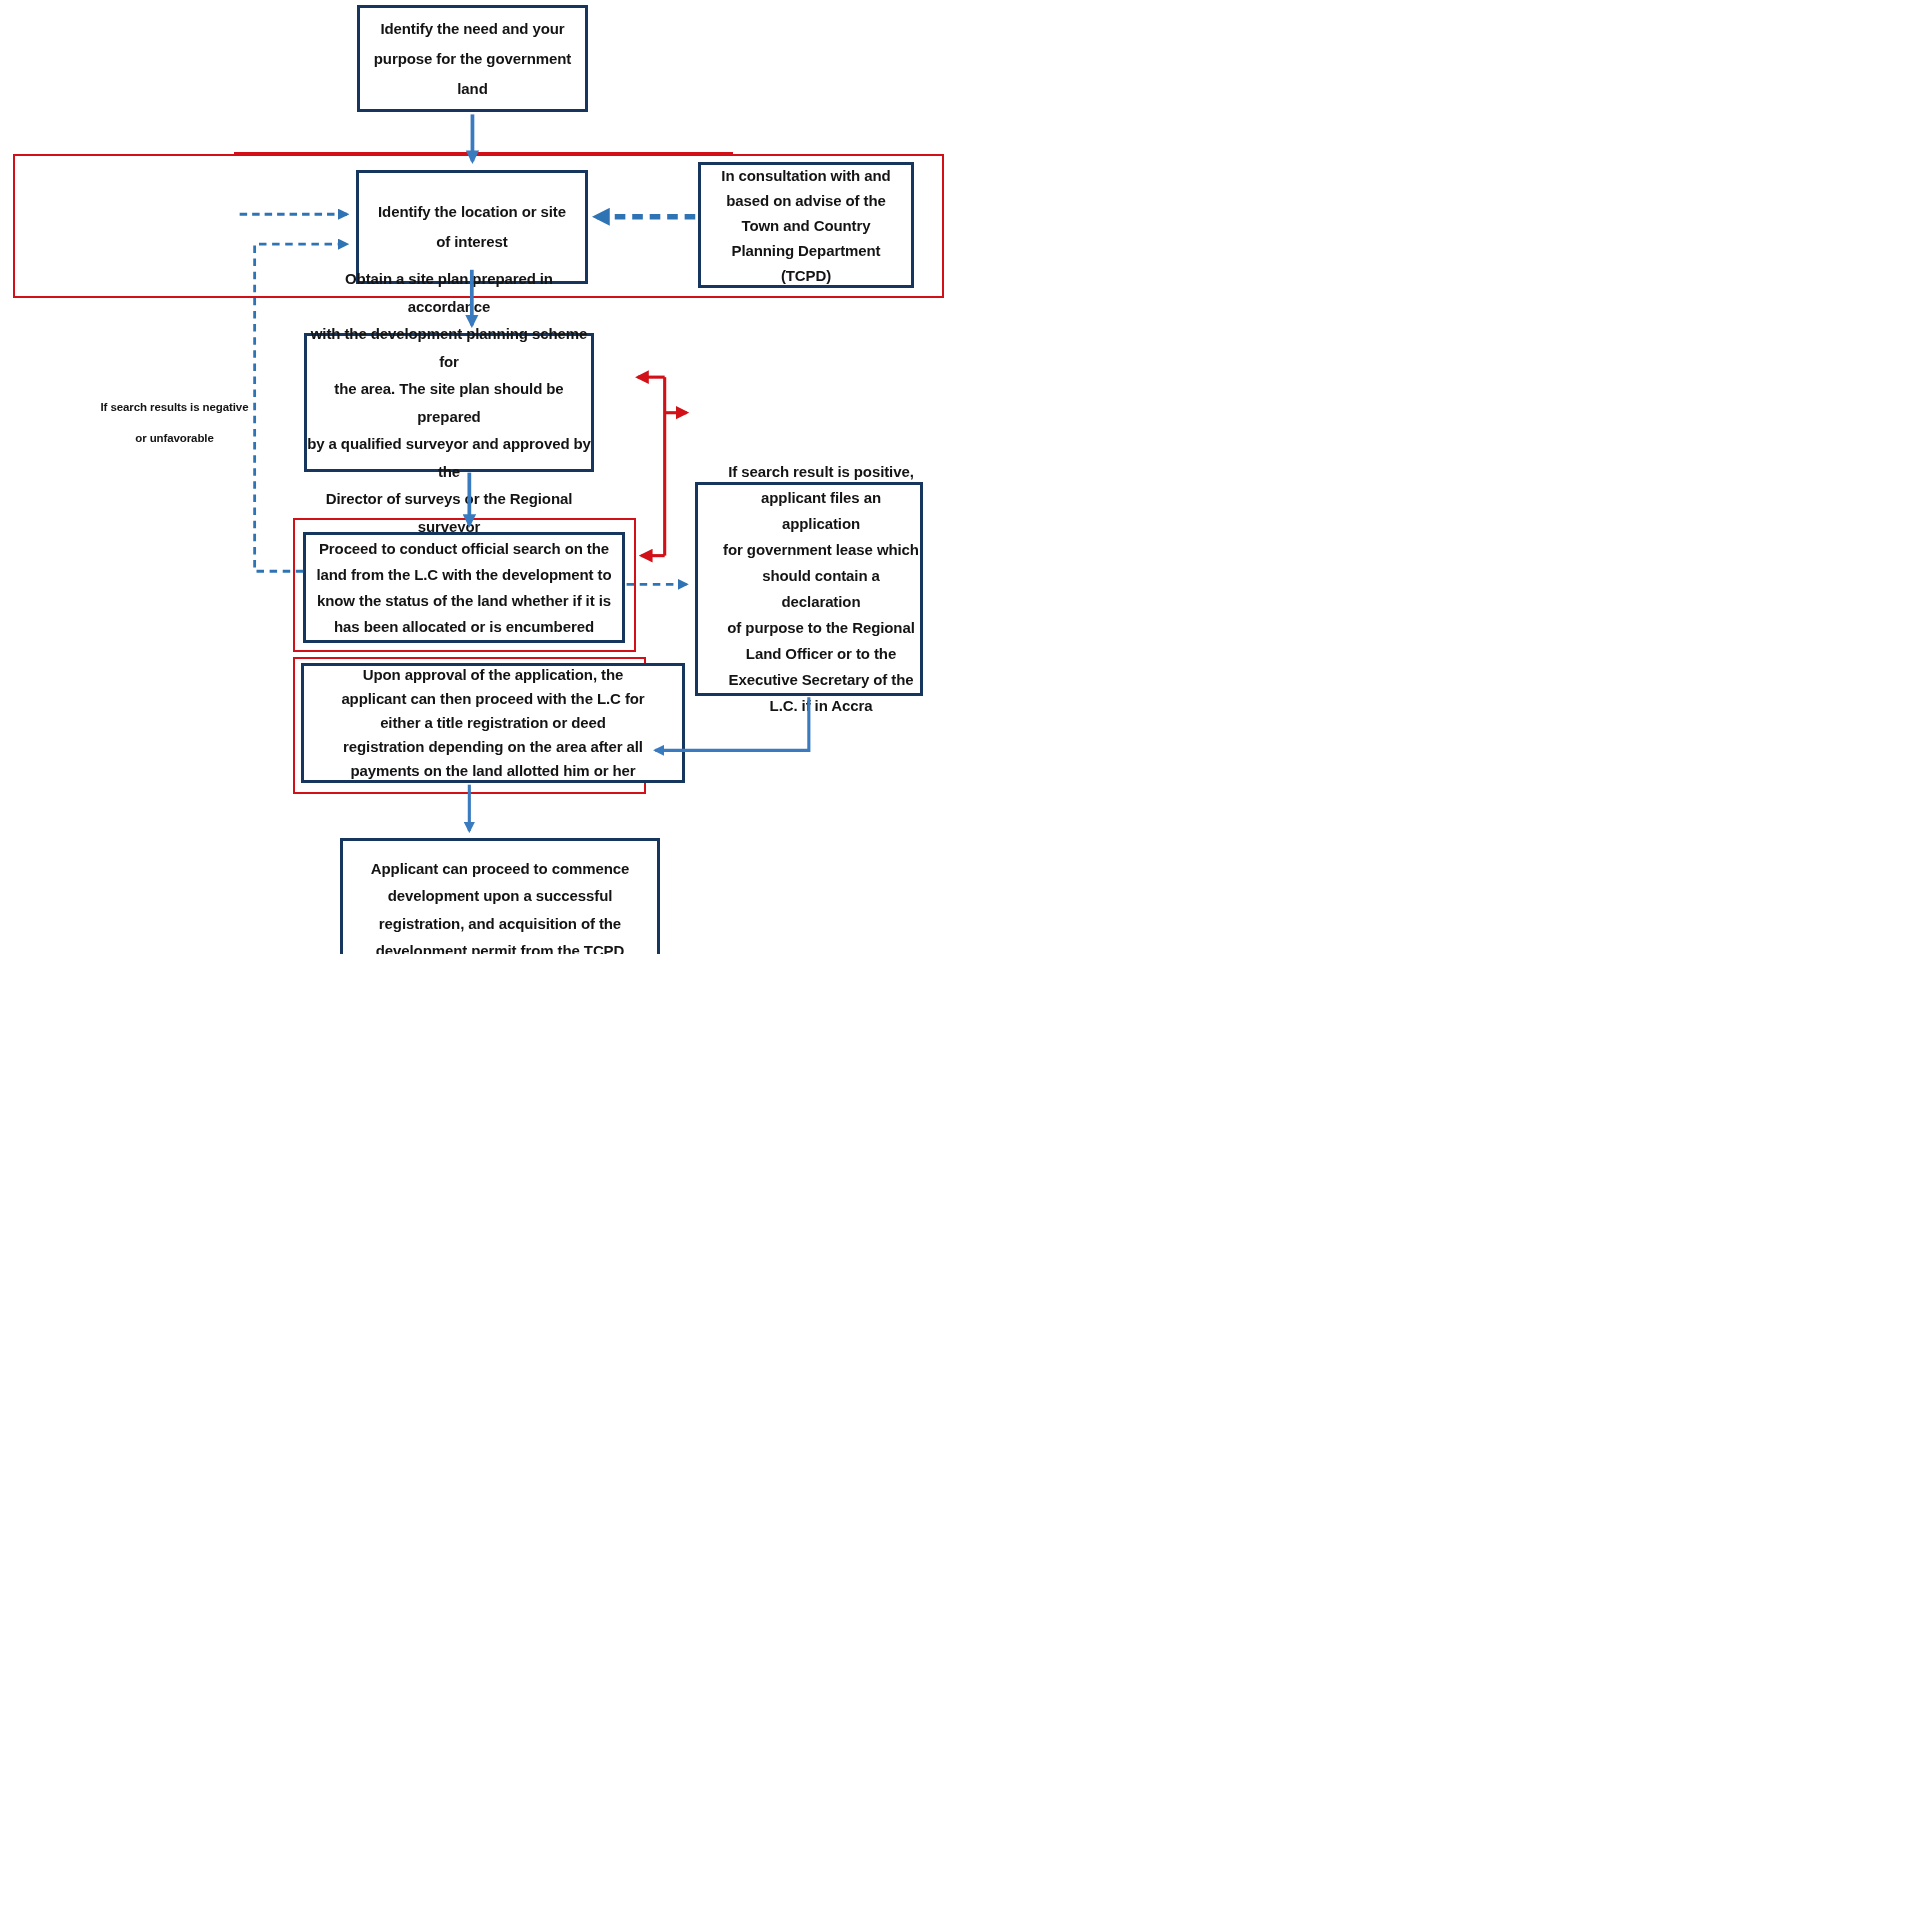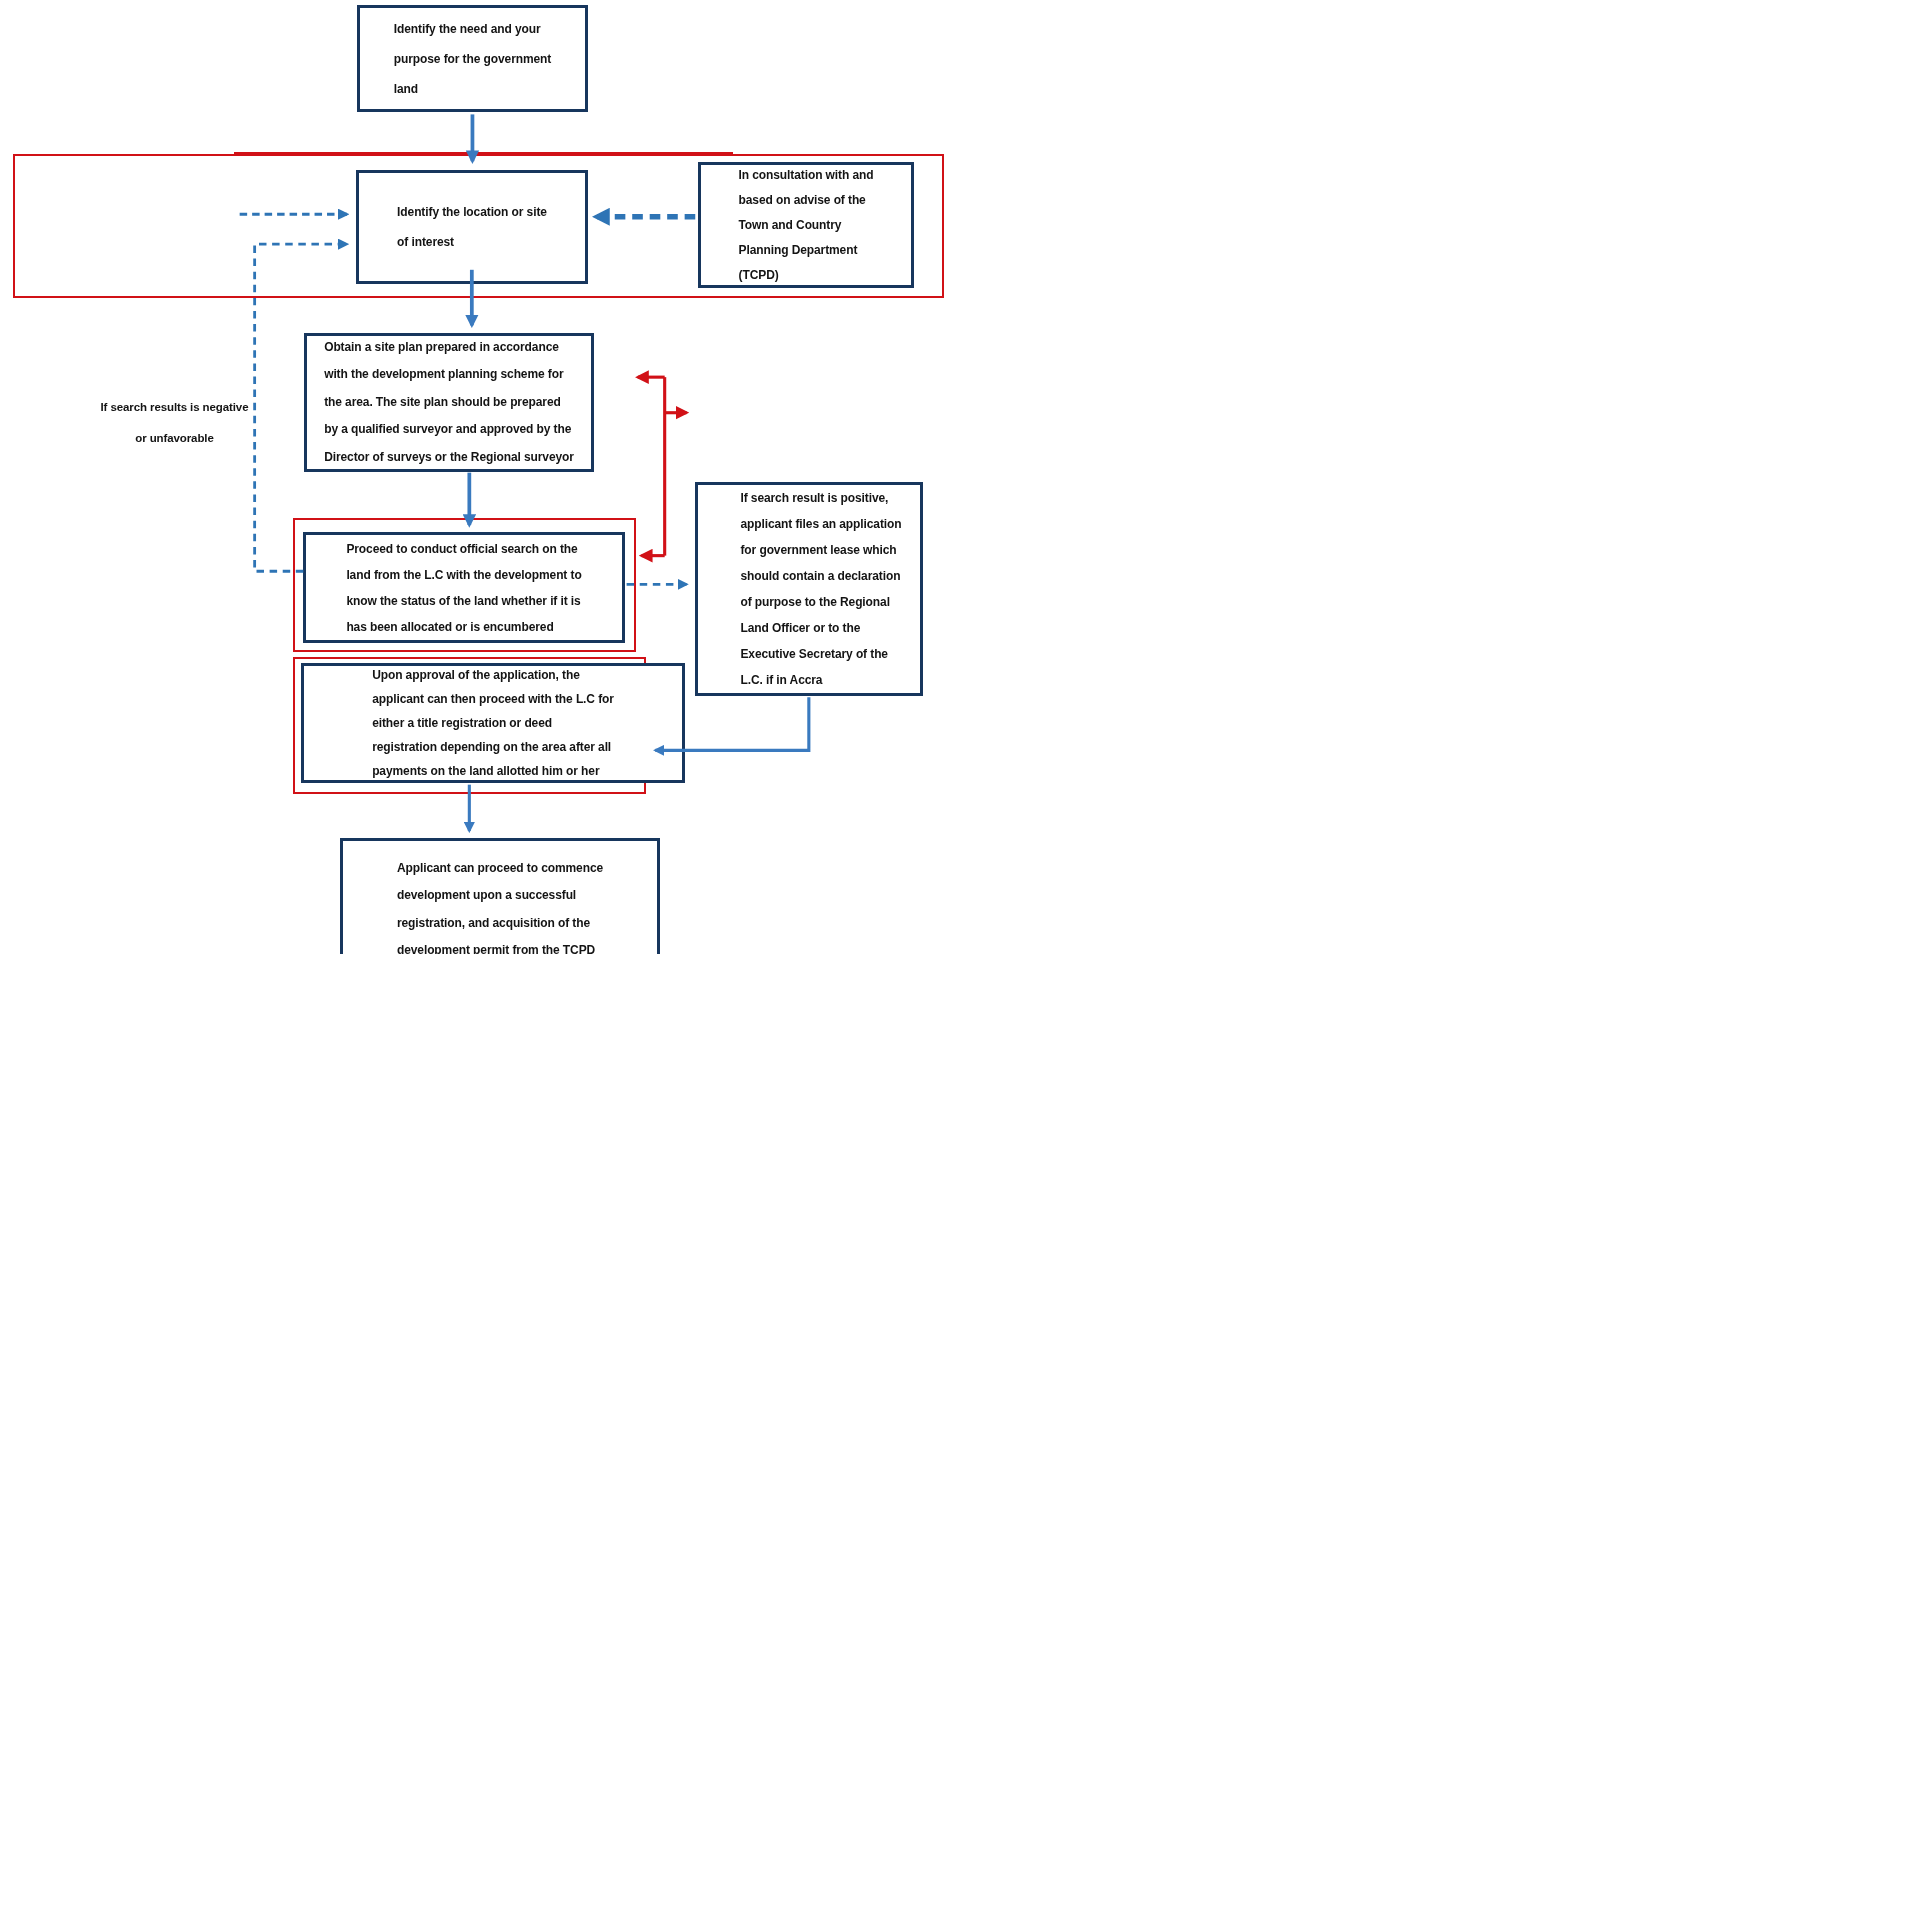--- a/index.html
+++ b/index.html
@@ -20,23 +20,23 @@
     color:var(--ink);
     overflow:hidden;
   }
   .box{
     position:absolute;
     background:#ffffff;
     border:3.1px solid var(--navy);
     display:flex;
     align-items:center;
     justify-content:center;
-    text-align:left;
+    text-align:center;
     white-space:pre-line;
-    font-size:12px;
+    font-size:15px;
     line-height:27.5px;
     letter-spacing:-0.1px;
     box-sizing:border-box;
     z-index:3;
   }
   .redrect{
     position:absolute;
     border:2.5px solid var(--red);
     box-sizing:border-box;
     background:transparent;

